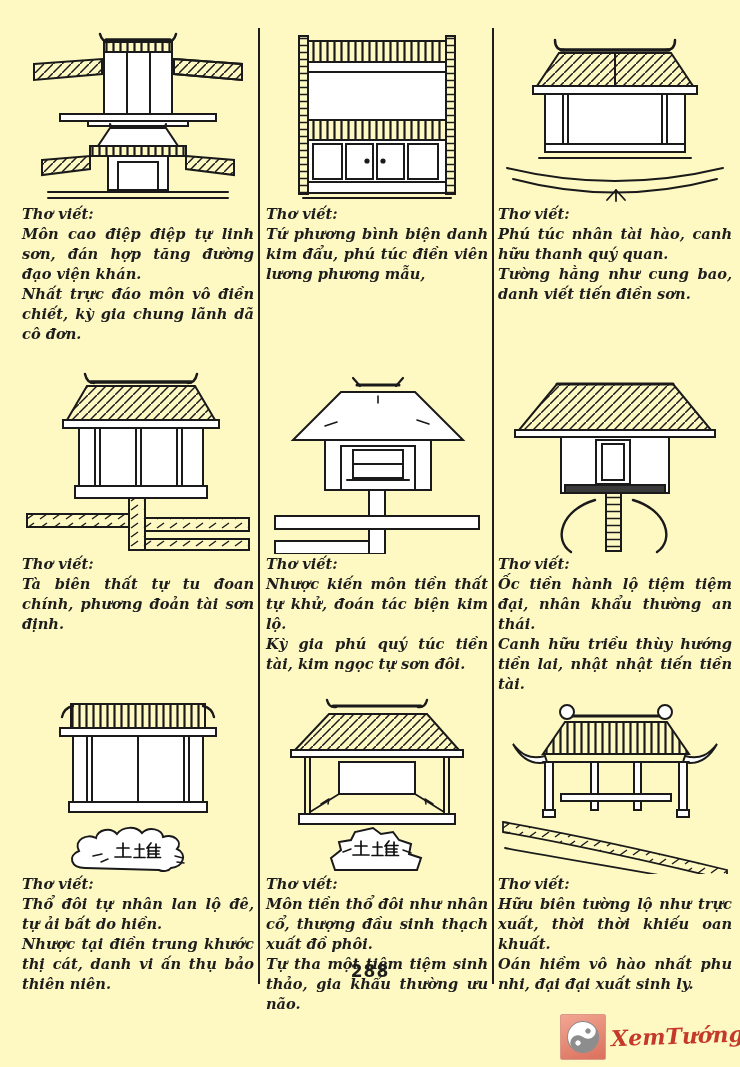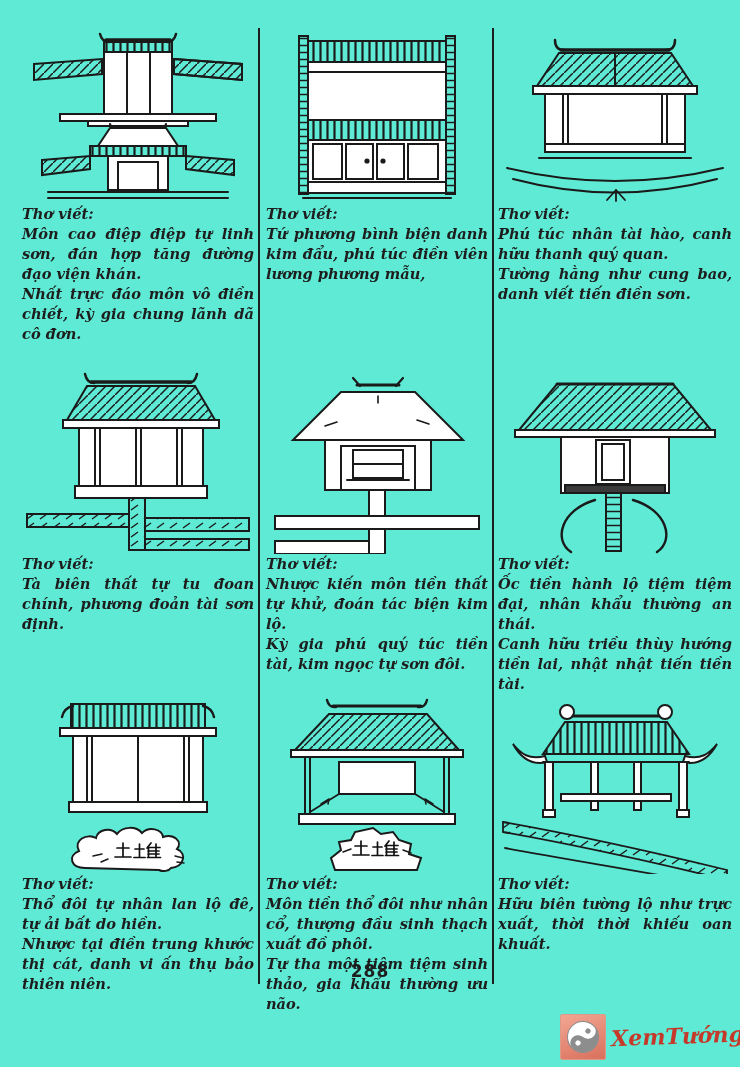--- a/index.html
+++ b/index.html
@@ -1,17 +1,17 @@
 <!DOCTYPE html>
 <html><head>
 <meta charset="utf-8">
 <style>
   html,body { margin:0; padding:0; background:#ffffff; }
   .page {
-    position:relative; width:740px; height:1067px; background:#5eead4;
+    position:relative; width:740px; height:1067px; background:#fef9c3;
     font-family:"DejaVu Serif", serif; overflow:hidden; color:#1d1d1d;
   }
   .divider { position:absolute; top:28px; height:956px; width:2px; background:#1d1d1d; }
   .cell { position:absolute; }
   .art { display:flex; justify-content:center; align-items:flex-end; }
   .art svg { display:block; }
   .poem { font-style:italic; font-weight:bold; font-size:14.6px; line-height:1.37; text-align:justify; }
   .poem p { margin:0; }
   .poem .heading { text-align:left; }
   .page-number {
@@ -310,20 +310,21 @@
           <rect x="42" y="118" width="12" height="7" fill="#fff"></rect>
           <rect x="176" y="118" width="12" height="7" fill="#fff"></rect>
           <path d="M2 128 C70 140 160 160 226 176 L226 166 C160 150 70 130 2 118 Z" fill="url(#rh)" transform="translate(0,12)" stroke-width="1.8"></path>
           <path d="M4 156 C80 170 170 184 226 196" stroke-width="1.8"></path>
         </g>
       </svg>
     </div>
     <div class="poem">
       <p class="heading">Thơ viết:</p>
       <p>Hữu biên tường lộ như trực xuất, thời thời khiếu oan khuất.</p>
+      <p>Oán hiềm vô hào nhất phu nhi, đại đại xuất sinh ly.</p>
     </div>
   </section>
 
   <div class="page-number">288</div>
 
   <div class="watermark">
     <div class="wm-square">
       <svg width="34" height="34" viewBox="0 0 34 34">
         <g transform="rotate(40 17 17)">
           <circle cx="17" cy="17" r="15.5" fill="#ffffff" stroke="#8a8a8a" stroke-width="1"></circle>

